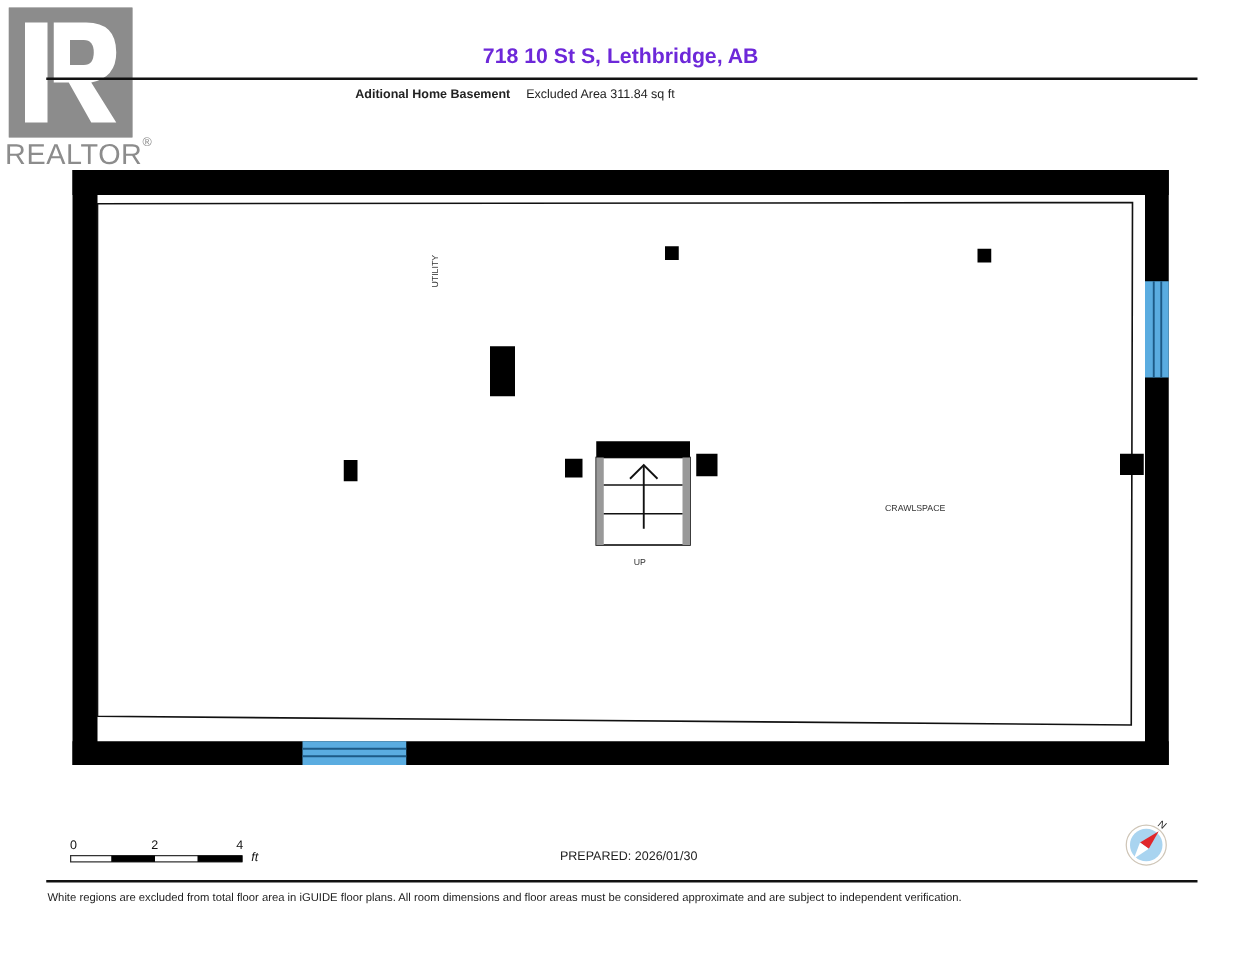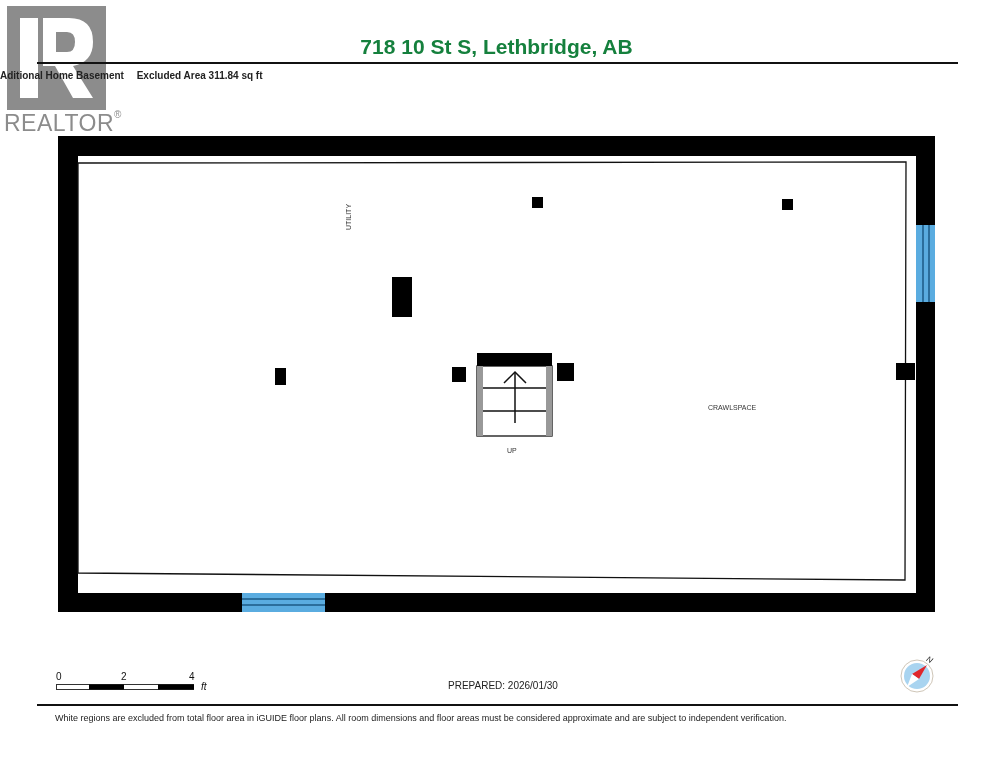--- a/index.html
+++ b/index.html
@@ -1,29 +1,29 @@
 <!DOCTYPE html>
 <html><head>
 <meta charset="utf-8">
 <style>
   html, body { margin: 0; padding: 0; background: #ffffff; }
   body { width: 993px; height: 768px; position: relative; overflow: hidden; font-family: "Liberation Sans", sans-serif; color: #111; }
   .abs { position: absolute; }
   .logo { left: 7px; top: 6px; width: 99px; height: 104px; background: #8c8c8c; }
   .logo-text { left: 4px; top: 110px; font-size: 23px; color: #8c8c8c; letter-spacing: 0.5px; }
   .logo-text sup { font-size: 10px; vertical-align: top; position: relative; top: -1px; }
-  .title { left: 0; width: 993px; top: 35px; text-align: center; font-size: 21px; font-weight: bold; color: #15803d; }
+  .title { left: 0; width: 993px; top: 35px; text-align: center; font-size: 17px; font-weight: bold; color: #6d28d9; }
   .rule { height: 2px; background: #111; }
-  .subtitle { left: 0; width: 824px; top: 70px; font-size: 10px; color: #222; font-weight: bold; }
+  .subtitle { left: 0; width: 824px; top: 70px; text-align: center; font-size: 10px; color: #222; }
   .subtitle b { margin-right: 10px; }
   .plan { left: 0; top: 0; }
   .room-label { font-size: 7px; color: #333; }
   .scale-num { font-size: 10px; color: #111; }
   .prepared { left: 448px; top: 680px; font-size: 10px; color: #222; }
-  .disclaimer { left: 38px; top: 713px; font-size: 9px; color: #222; margin-left: 17px; }
+  .disclaimer { left: 38px; top: 713px; font-size: 9px; color: #222; }
 </style>
 </head>
 <body>
 
 <div class="abs logo">
   <svg width="99" height="104" viewBox="0 0 99 104">
     <rect x="0" y="0" width="99" height="104" fill="#8c8c8c"></rect>
     <rect x="13" y="12" width="18" height="80" fill="#ffffff"></rect>
     <path d="M36 12 H62 Q86 12 86 36 Q86 56 66 60 L86 92 H66 L48 60 H36 Z" fill="#ffffff"></path>
     <path d="M49 26 H60 Q68 26 68 36 Q68 46 60 46 H49 Z" fill="#8c8c8c"></path>

